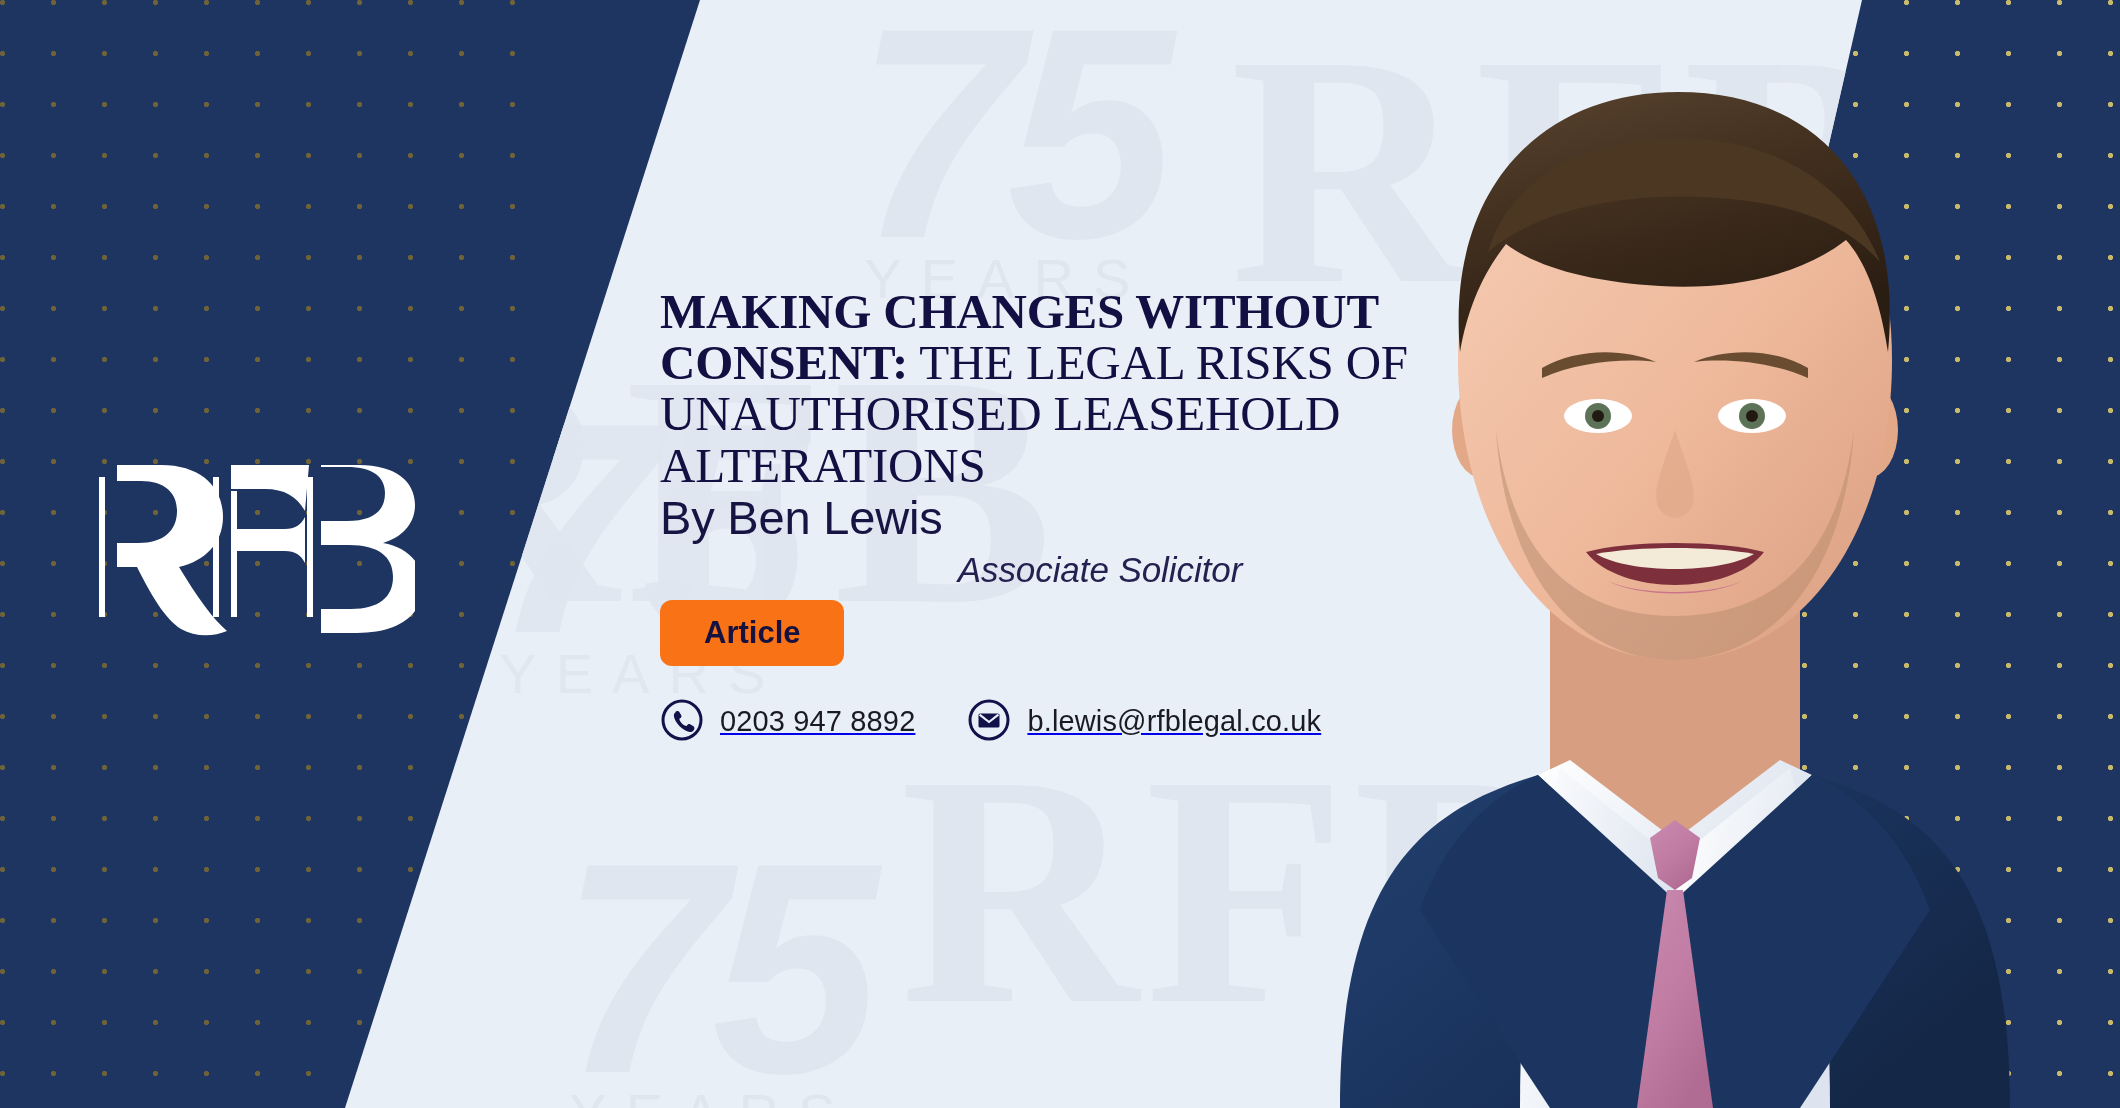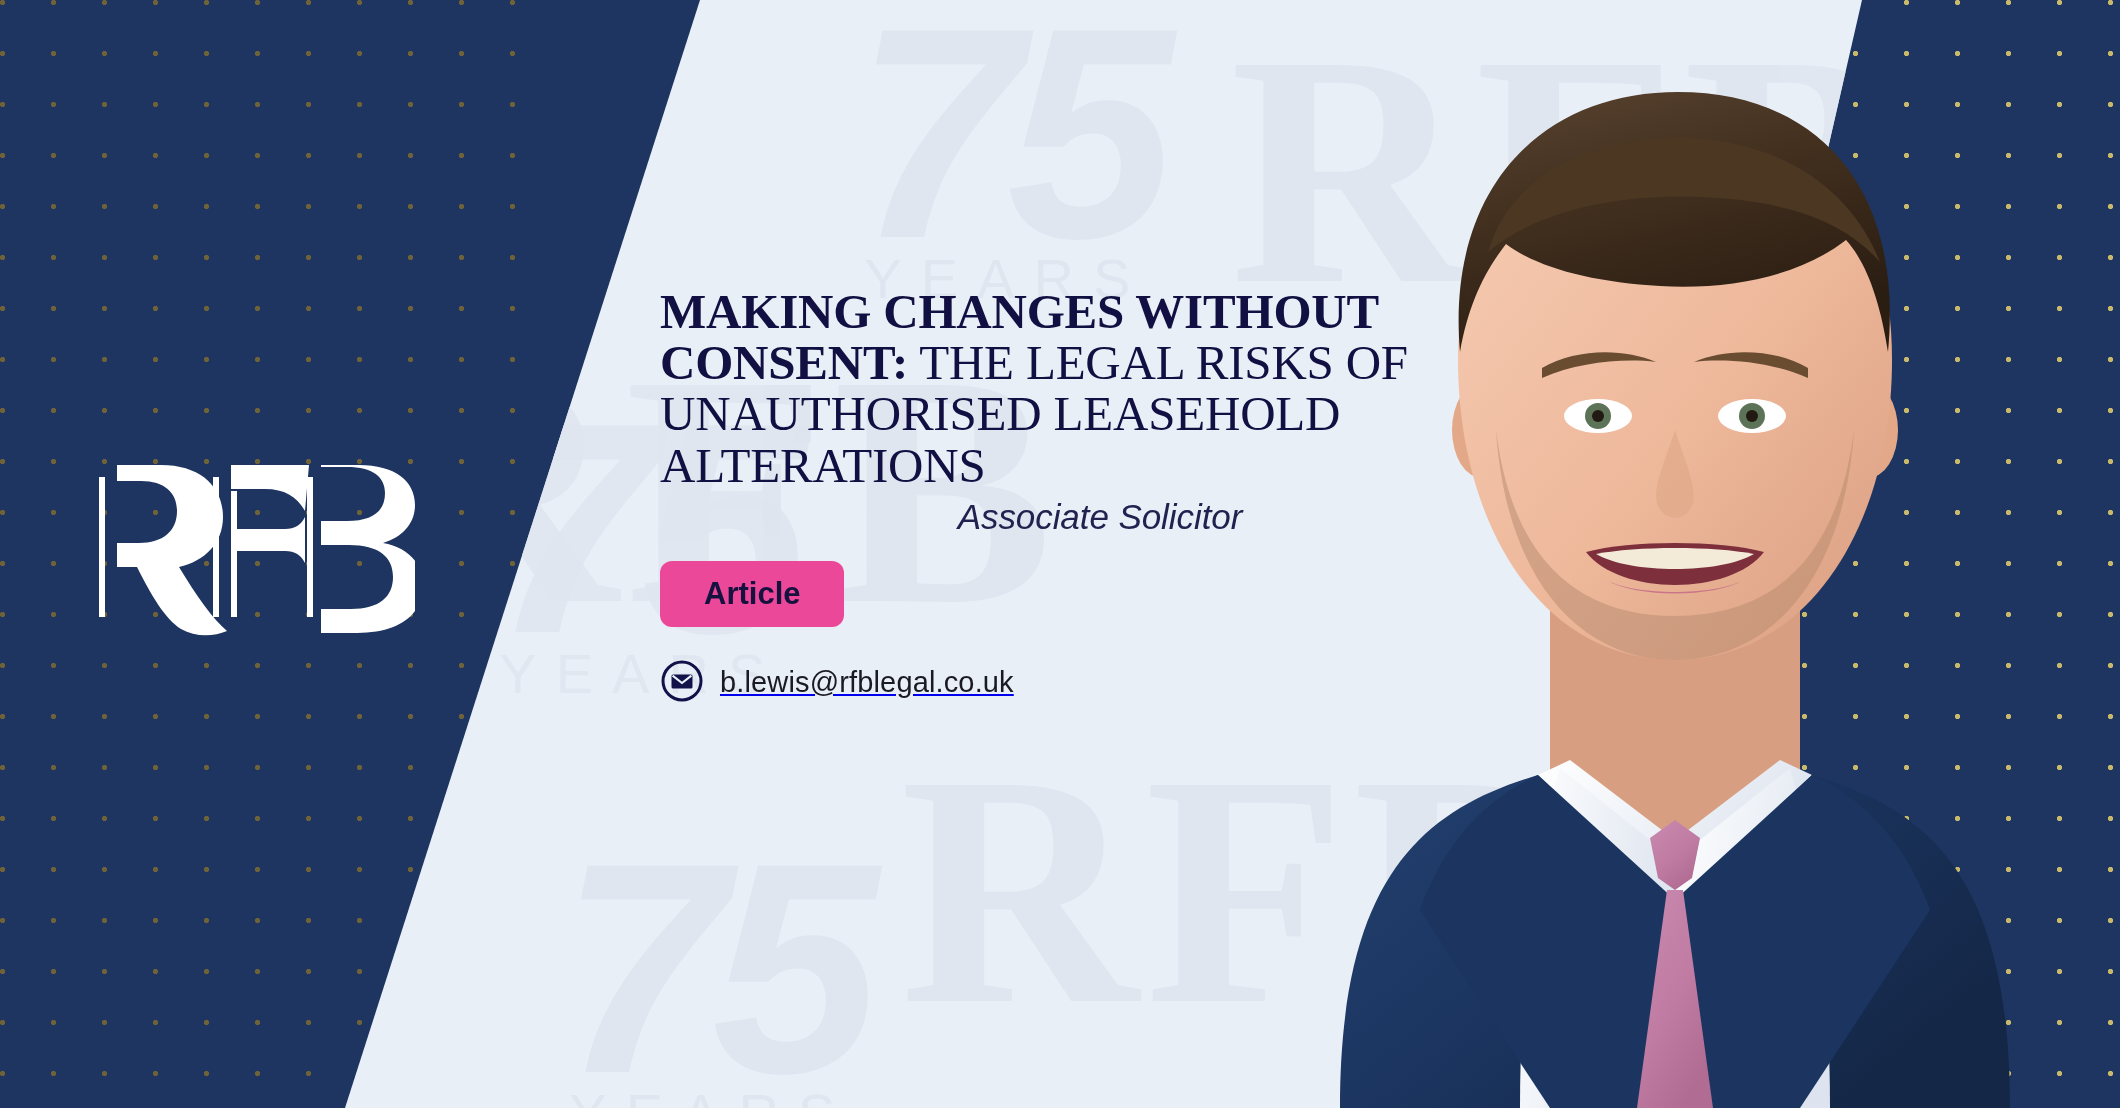--- a/index.html
+++ b/index.html
@@ -65,22 +65,22 @@
   .headline .lead{ font-weight:700; }
   .byline{
     margin-top:2px; font-size:47px; line-height:1.08;
     color:#161443; font-weight:400; letter-spacing:-.004em;
   }
   .role{
     margin-top:6px; font-size:35px; font-style:italic;
     color:#23214f; letter-spacing:-.002em;text-align:center;
   }
   .badge{
-    display:inline-block; margin-top:24px;
-    background:#ec4899; color:#15123f;
+    display:inline-block; margin-top:10px;
+    background:#f97316; color:#15123f;
     font-size:31px; font-weight:700;
     padding:15px 44px; border-radius:12px;
     border:none; cursor:pointer;
   }
   .contacts{ display:flex; align-items:center; gap:52px; margin-top:32px; }
   .contact{ display:flex; align-items:center; gap:16px; }
   .contact .txt{ font-size:29px; color:#1a1a24; letter-spacing:.005em; }
   .cicon{ flex:0 0 auto; display:block; }
 
   
@@ -127,26 +127,36 @@
         <rect x="212" y="22" width="6" height="140"></rect>
         <path d="M226 10 h38 c36 0 56 16 56 40 0 18-12 32-32 38 24 4 40 20 40 42 0 30-24 48-66 48 h-36 v-24 h30 c28 0 42-12 42-32 0-20-14-32-44-32 h-28 v-24 h26 c26 0 38-10 38-28 0-16-12-26-38-26 h-26 z"></path>
       </g>
     </svg>
   </div>
 
   <div class="copy">
 
     <h1 class="headline"><span class="lead">MAKING CHANGES WITHOUT CONSENT:</span><span> THE LEGAL RISKS OF UNAUTHORISED LEASEHOLD ALTERATIONS</span></h1>
 
+    <div class="byline">By Ben Lewis</div>
     <div class="role">Associate Solicitor</div>
 
     <button class="badge">Article</button>
 
     <div class="contacts">
 
+      <a class="contact" href="#">
+        <span class="cicon">
+          <svg width="44" height="44" viewBox="0 0 44 44" aria-hidden="true">
+            <circle cx="22" cy="22" r="19" fill="none" stroke="#12124a" stroke-width="3"></circle>
+            <path d="M15.5 13.5c1.6-1 3.2-.6 4 .8l1.7 3c.6 1 .3 2-.6 2.6l-1.3.9c.3 1.6 1.2 3.3 2.6 4.7 1.4 1.4 3.1 2.3 4.7 2.6l.9-1.3c.6-.9 1.6-1.2 2.6-.6l3 1.7c1.4.8 1.8 2.4.8 4-.9 1.4-2.5 2.3-4.3 2-3.2-.5-7-2.7-10-5.7s-5.2-6.8-5.7-10c-.3-1.8.6-3.4 2-4.3z" fill="#12124a"></path>
+          </svg>
+        </span>
+        <span class="txt">0203 947 8892</span>
+      </a>
 
       <a class="contact" href="#">
         <span class="cicon">
           <svg width="44" height="44" viewBox="0 0 44 44" aria-hidden="true">
             <circle cx="22" cy="22" r="19" fill="none" stroke="#12124a" stroke-width="3"></circle>
             <rect x="11.5" y="15.5" width="21" height="14" rx="1.6" fill="#12124a"></rect>
             <path d="M12.6 16.6 L22 24 l9.4-7.4" fill="none" stroke="#e9eff7" stroke-width="2.2" stroke-linejoin="round"></path>
           </svg>
         </span>
         <span class="txt">b.lewis@rfblegal.co.uk</span>

